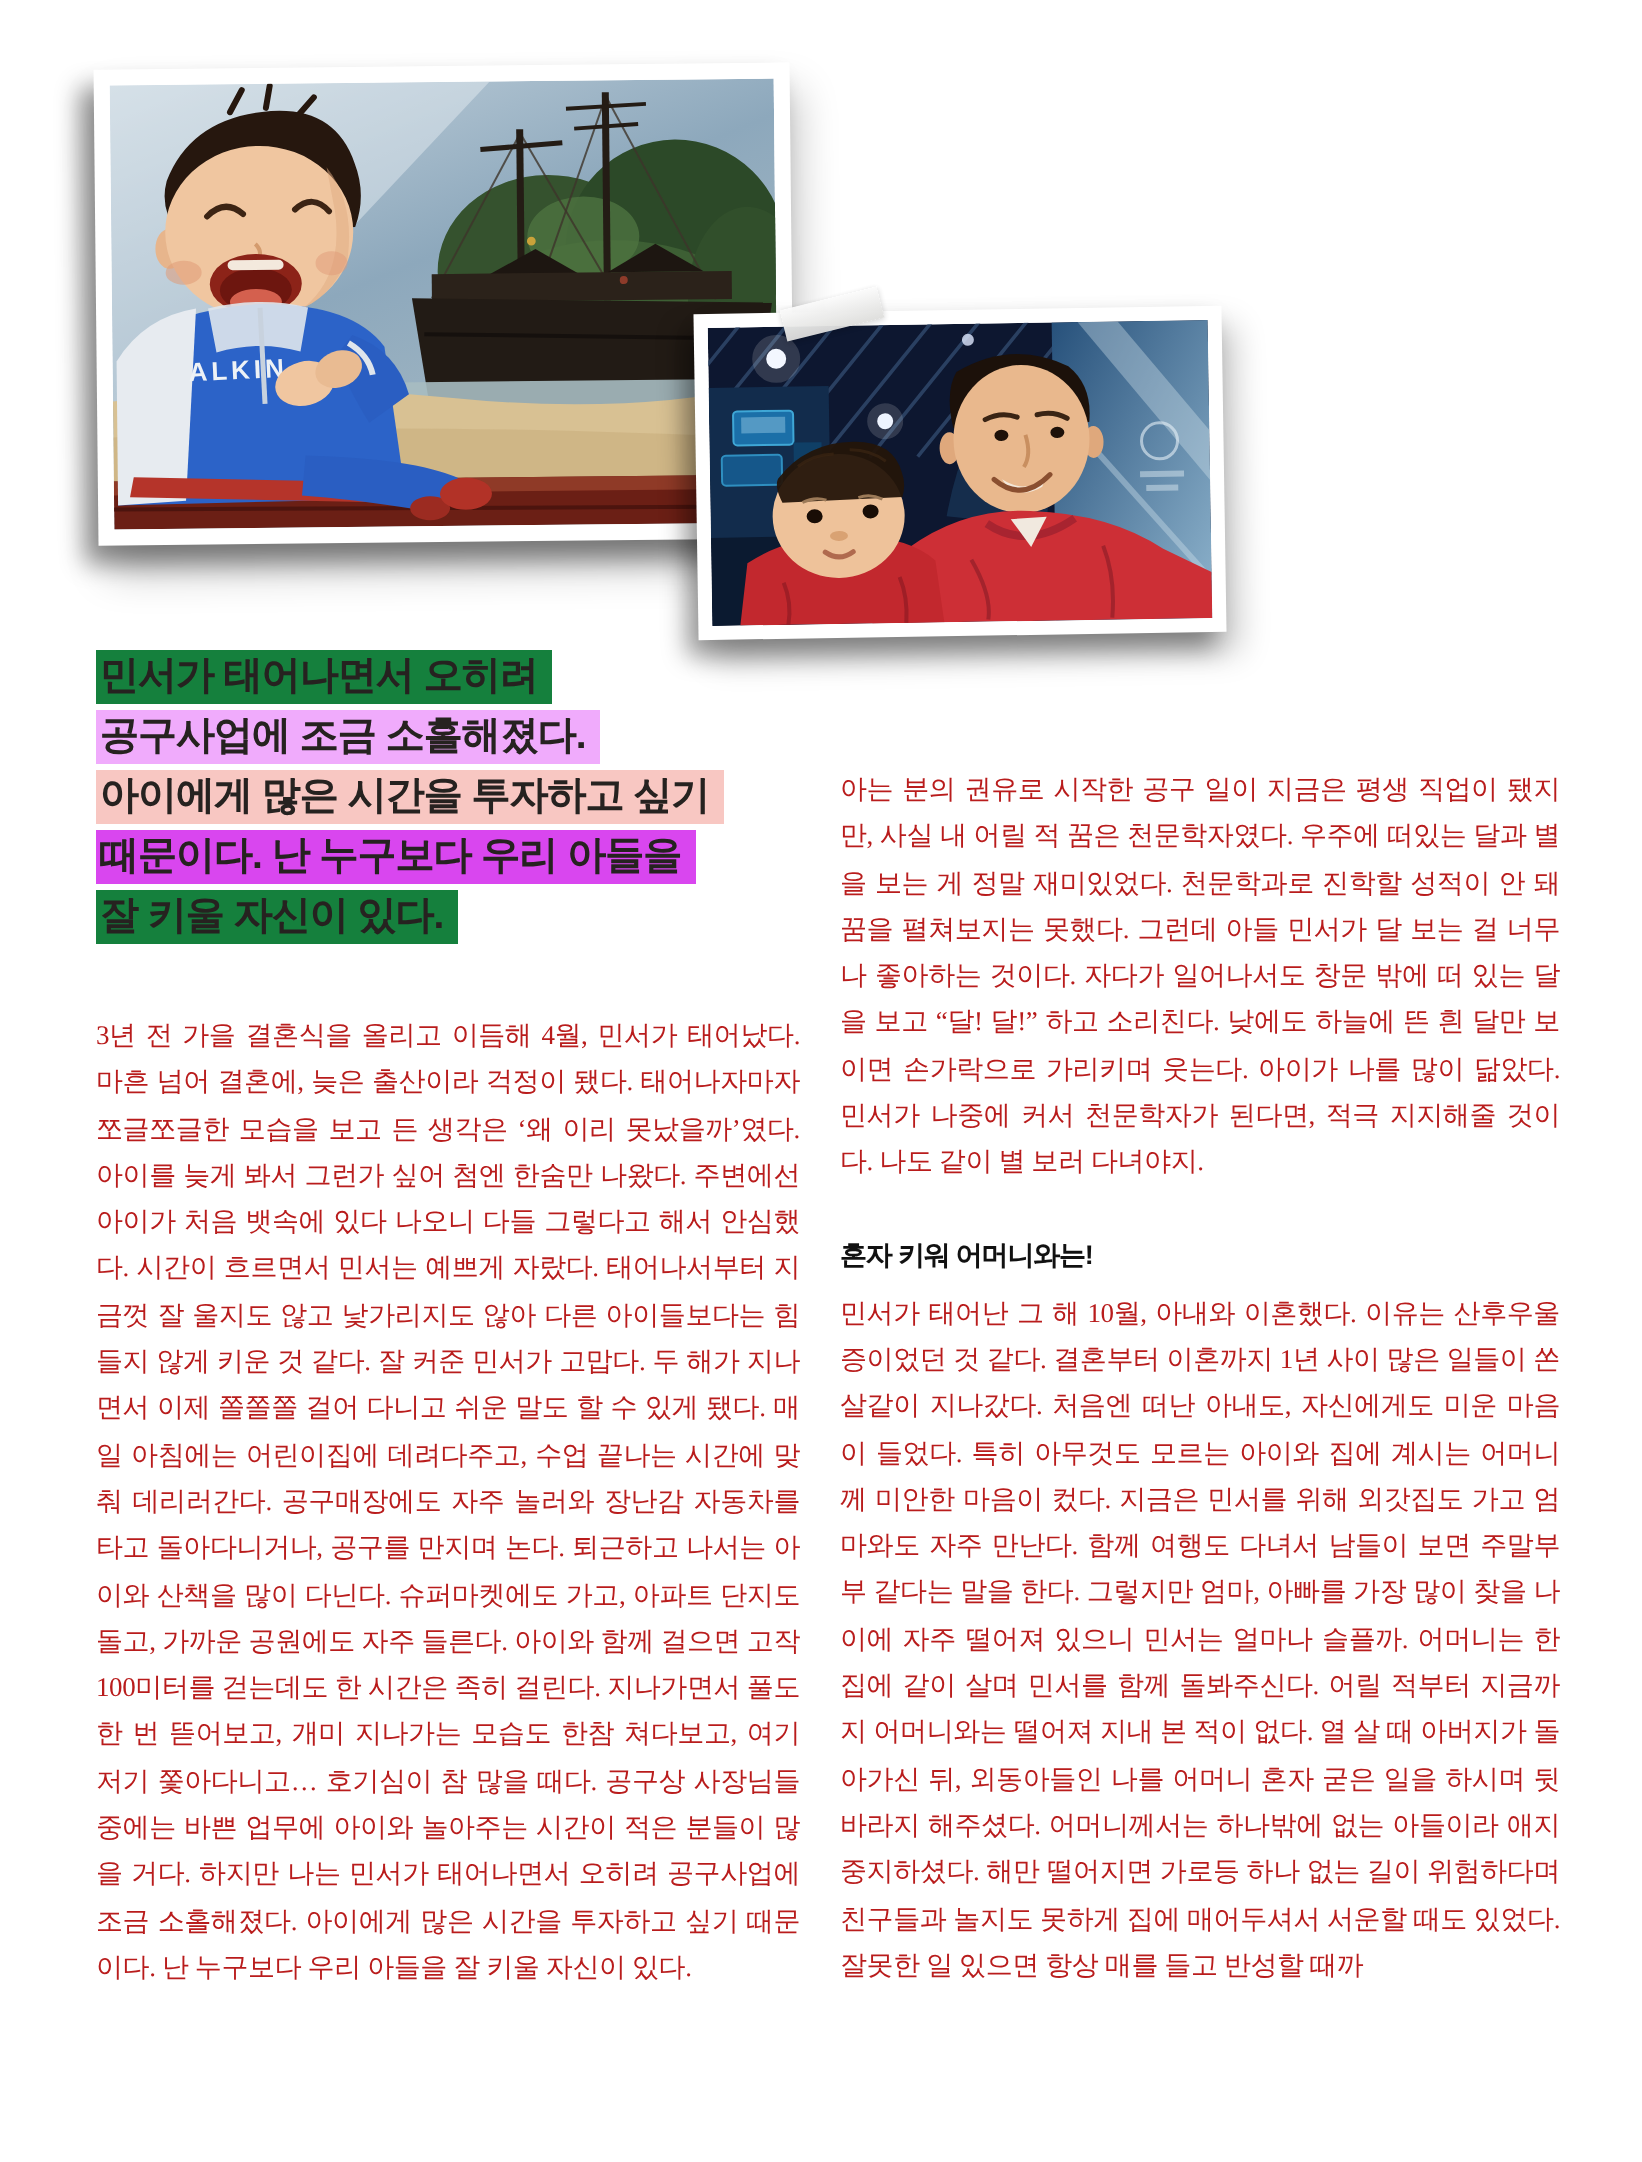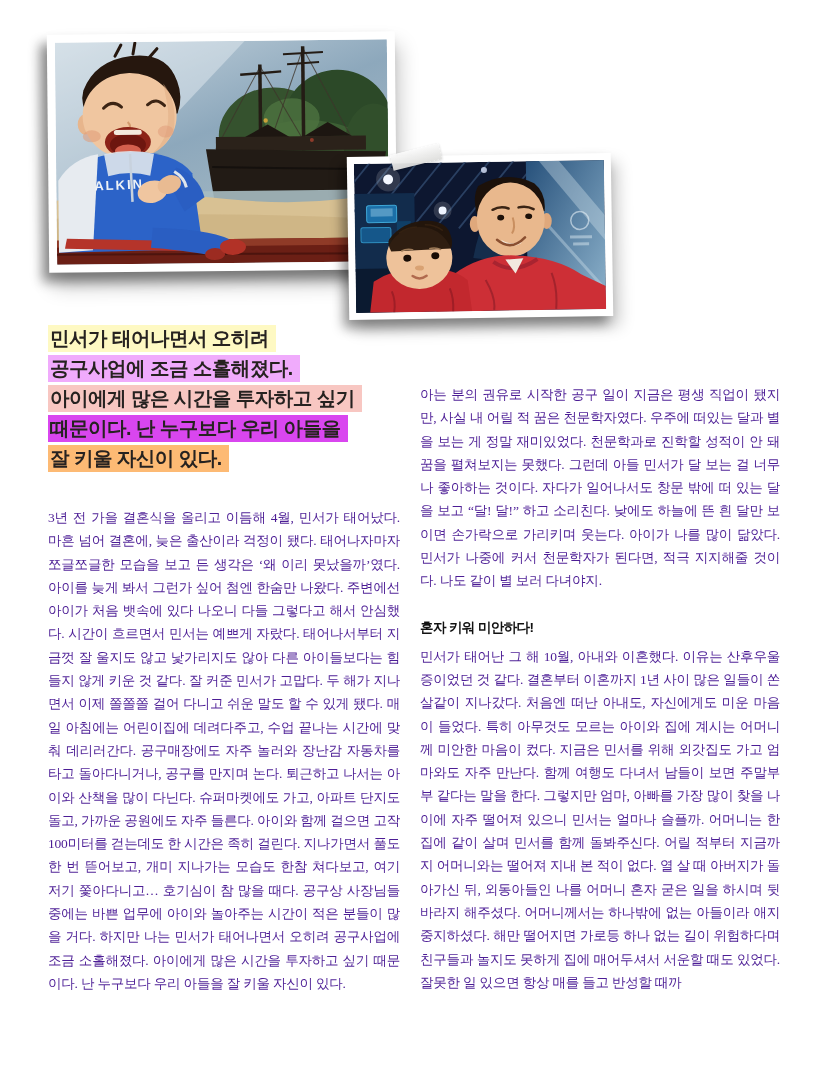--- a/index.html
+++ b/index.html
@@ -40,21 +40,21 @@
   .col-right{left:420px;top:383px;width:360px;}
   .col h3{
     margin:0 0 8px 0;
     font-size:13.5px;font-weight:bold;letter-spacing:-0.6px;color:#111111;
     font-family:"Liberation Sans", sans-serif;
   }
   .col p{
     margin:0;
     font-family:"Liberation Serif", serif;
     font-size:13.5px;line-height:23.3px;letter-spacing:-0.2px;
-    text-align:justify;color:#4c1d95;
+    text-align:justify;color:#b91c1c;
   }
   .col .sec2{margin-top:26px;}
 </style>
 </head>
 <body>
 
 <div class="page">
 
   <div class="photo photo-1" role="img" aria-label="옛 목선 앞에서 입을 크게 벌리고 우는 파란 트레이닝복 차림의 아기 민서">
     <svg width="332" height="222" viewBox="0 0 332 222">
@@ -195,30 +195,30 @@
       <ellipse cx="52" cy="95" rx="4" ry="3.5" fill="#190d06"></ellipse>
       <ellipse cx="80" cy="93" rx="4" ry="3.5" fill="#190d06"></ellipse>
       <ellipse cx="64" cy="105" rx="4.5" ry="2.5" fill="#d9a273"></ellipse>
       <path d="M57,113 q7,5 14,0" stroke="#b06a4e" stroke-width="2.5" fill="none" stroke-linecap="round"></path>
     </svg>
   </div>
 
   <div class="tape"></div>
 
   <div class="pull-quote">
-    <span class="hl" style="background: #fef9c3;">민서가 태어나면서 오히려</span><br>
+    <span class="hl" style="background: #15803d;">민서가 태어나면서 오히려</span><br>
     <span class="hl" style="background: #f0abfc;">공구사업에 조금 소홀해졌다.</span><br>
     <span class="hl" style="background: rgb(248, 199, 194);">아이에게 많은 시간을 투자하고 싶기</span><br>
     <span class="hl" style="background: #d946ef;">때문이다. 난 누구보다 우리 아들을</span><br>
-    <span class="hl" style="background: #fdba74;">잘 키울 자신이 있다.</span>
+    <span class="hl" style="background: #15803d;">잘 키울 자신이 있다.</span>
   </div>
 
   <div class="col col-left">
     <p>3년 전 가을 결혼식을 올리고 이듬해 4월, 민서가 태어났다. 마흔 넘어 결혼에, 늦은 출산이라 걱정이 됐다. 태어나자마자 쪼글쪼글한 모습을 보고 든 생각은 ‘왜 이리 못났을까’였다. 아이를 늦게 봐서 그런가 싶어 첨엔 한숨만 나왔다. 주변에선 아이가 처음 뱃속에 있다 나오니 다들 그렇다고 해서 안심했다. 시간이 흐르면서 민서는 예쁘게 자랐다. 태어나서부터 지금껏 잘 울지도 않고 낯가리지도 않아 다른 아이들보다는 힘들지 않게 키운 것 같다. 잘 커준 민서가 고맙다. 두 해가 지나면서 이제 쫄쫄쫄 걸어 다니고 쉬운 말도 할 수 있게 됐다. 매일 아침에는 어린이집에 데려다주고, 수업 끝나는 시간에 맞춰 데리러간다. 공구매장에도 자주 놀러와 장난감 자동차를 타고 돌아다니거나, 공구를 만지며 논다. 퇴근하고 나서는 아이와 산책을 많이 다닌다. 슈퍼마켓에도 가고, 아파트 단지도 돌고, 가까운 공원에도 자주 들른다. 아이와 함께 걸으면 고작 100미터를 걷는데도 한 시간은 족히 걸린다. 지나가면서 풀도 한 번 뜯어보고, 개미 지나가는 모습도 한참 쳐다보고, 여기 저기 쫓아다니고… 호기심이 참 많을 때다. 공구상 사장님들 중에는 바쁜 업무에 아이와 놀아주는 시간이 적은 분들이 많을 거다. 하지만 나는 민서가 태어나면서 오히려 공구사업에 조금 소홀해졌다. 아이에게 많은 시간을 투자하고 싶기 때문이다. 난 누구보다 우리 아들을 잘 키울 자신이 있다.</p>
   </div>
 
   <div class="col col-right">
     <p>아는 분의 권유로 시작한 공구 일이 지금은 평생 직업이 됐지만, 사실 내 어릴 적 꿈은 천문학자였다. 우주에 떠있는 달과 별을 보는 게 정말 재미있었다. 천문학과로 진학할 성적이 안 돼 꿈을 펼쳐보지는 못했다. 그런데 아들 민서가 달 보는 걸 너무나 좋아하는 것이다. 자다가 일어나서도 창문 밖에 떠 있는 달을 보고 “달! 달!” 하고 소리친다. 낮에도 하늘에 뜬 흰 달만 보이면 손가락으로 가리키며 웃는다. 아이가 나를 많이 닮았다. 민서가 나중에 커서 천문학자가 된다면, 적극 지지해줄 것이다. 나도 같이 별 보러 다녀야지.</p>
-    <h3 class="sec2">혼자 키워 미안하다!</h3>
+    <h3 class="sec2">혼자 키워 어머니와는!</h3>
     <p>민서가 태어난 그 해 10월, 아내와 이혼했다. 이유는 산후우울증이었던 것 같다. 결혼부터 이혼까지 1년 사이 많은 일들이 쏜살같이 지나갔다. 처음엔 떠난 아내도, 자신에게도 미운 마음이 들었다. 특히 아무것도 모르는 아이와 집에 계시는 어머니께 미안한 마음이 컸다. 지금은 민서를 위해 외갓집도 가고 엄마와도 자주 만난다. 함께 여행도 다녀서 남들이 보면 주말부부 같다는 말을 한다. 그렇지만 엄마, 아빠를 가장 많이 찾을 나이에 자주 떨어져 있으니 민서는 얼마나 슬플까. 어머니는 한 집에 같이 살며 민서를 함께 돌봐주신다. 어릴 적부터 지금까지 어머니와는 떨어져 지내 본 적이 없다. 열 살 때 아버지가 돌아가신 뒤, 외동아들인 나를 어머니 혼자 굳은 일을 하시며 뒷바라지 해주셨다. 어머니께서는 하나밖에 없는 아들이라 애지중지하셨다. 해만 떨어지면 가로등 하나 없는 길이 위험하다며 친구들과 놀지도 못하게 집에 매어두셔서 서운할 때도 있었다. 잘못한 일 있으면 항상 매를 들고 반성할 때까</p>
   </div>
 
 </div>
 
 </body></html>

